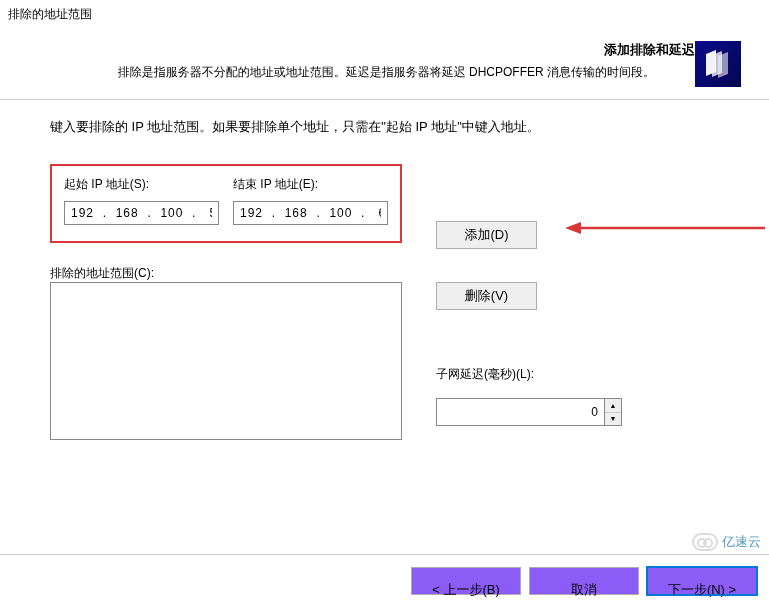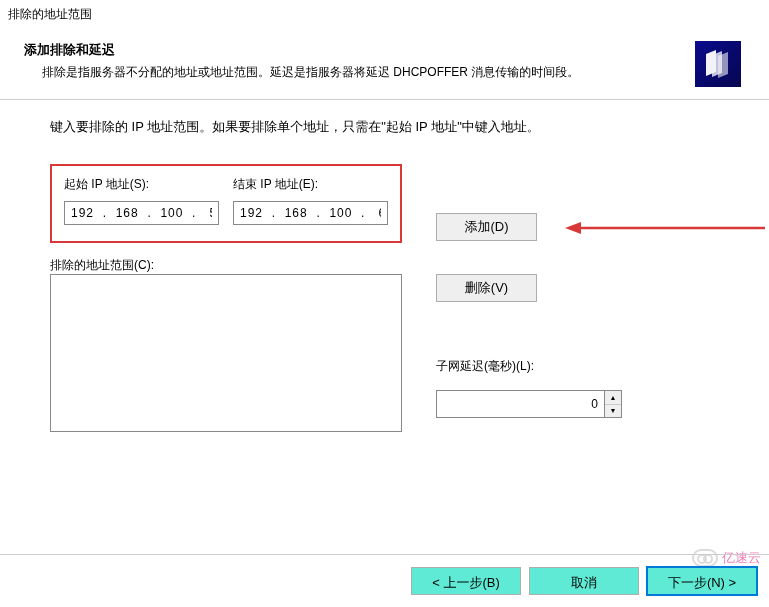--- a/index.html
+++ b/index.html
@@ -19,20 +19,21 @@
     .title-bar {
       padding: 6px 8px;
       font-size: 12px;
     }
     .header-section {
       padding: 12px 24px 12px 24px;
       display: flex;
       justify-content: space-between;
       align-items: flex-start;
       border-bottom: 1px solid #ccc;
+      text-align: right;
     }
     .header-text {
       flex: 1;
     }
     .header-title {
       font-weight: bold;
       font-size: 13px;
       margin-bottom: 4px;
     }
     .header-desc {
@@ -58,21 +59,21 @@
     .body-section {
       padding: 18px 50px 0 50px;
     }
     .instruction {
       font-size: 13px;
       margin-bottom: 28px;
     }
     .ip-box {
       border: 2px solid #d93838;
       padding: 10px 12px 16px 12px;
-      margin-bottom: 4px;
+      margin-bottom: 12px;
       display: flex;
       gap: 14px;
       width: 352px;
     }
     .ip-group {
       display: flex;
       flex-direction: column;
       gap: 8px;
     }
     .ip-label {
@@ -180,45 +181,45 @@
       display: flex;
       gap: 8px;
       border-top: 1px solid #ccc;
       padding-top: 12px;
       width: 100%;
       justify-content: flex-end;
       left: 0;
       padding-right: 12px;
     }
     .footer-btn {
-      background: #5eead4;
+      background: #8b5cf6;
       border: 1px solid #adadad;
-      padding: 6px 0;
+      padding: 13px 0;
       font-size: 13px;
       font-family: inherit;
       cursor: pointer;
       width: 110px;
       height: 28px;
     }
     .footer-btn.primary {
       border: 1px solid #0078d7;
       outline: 1px solid #0078d7;
     }
     .arrow {
       position: absolute;
       left: 565px;
       top: 218px;
       width: 200px;
       height: 20px;
     }
     .watermark {
       position: absolute;
       right: 8px;
-      bottom: 40px;
-      color: #ec4899;
+      bottom: 56px;
+      color: #0369a1;
       font-size: 13px;
       display: flex;
       align-items: center;
       gap: 4px;
       opacity: 0.7;
     }
     .watermark-icon {
       width: 26px;
       height: 18px;
       border: 2px solid #ccc;

